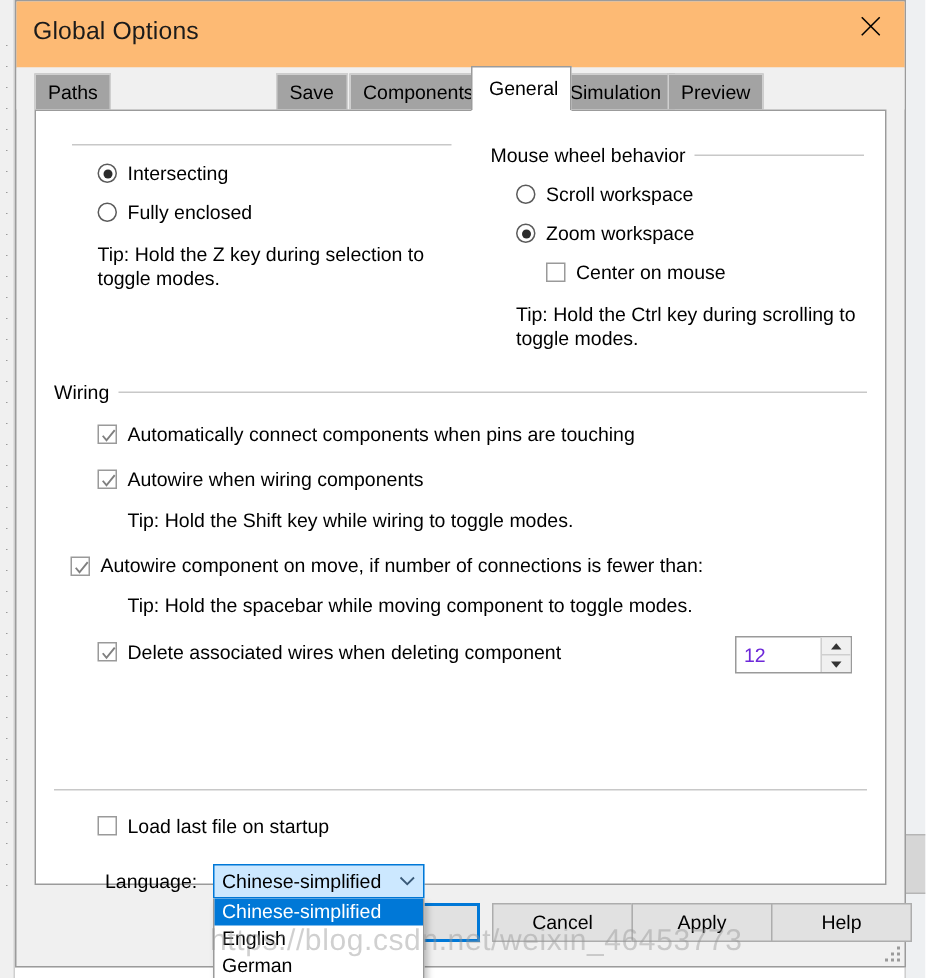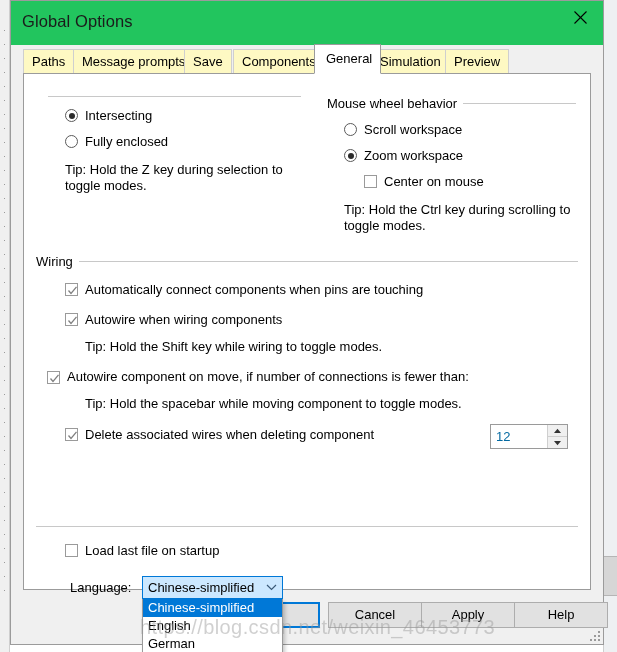--- a/index.html
+++ b/index.html
@@ -56,21 +56,21 @@
     background: #f0f0f0;
     border: 1px solid #9b9b9b;
     box-sizing: border-box;
     display: flex;
     flex-direction: column;
   }
 
   
   #titlebar {
     height: 44px;
-    background: #22c55e;
+    background: #fdba74;
     position: relative;
     flex: 0 0 auto;
   }
   #dialog-title {
     position: absolute;
     left: 11px;
     top: 11px;
     font-size: 16.5px;
     color: #1b1b1b;
     letter-spacing: .1px;
@@ -92,21 +92,21 @@
     padding-left: 12px;
     background: #f0f0f0;
     box-sizing: border-box;
   }
   .tab {
     position: absolute;
     bottom: 0;
     height: 24px;
     line-height: 24px;
     padding: 0 8px;
-    background: #fef9c3;
+    background: #a3a3a3;
     border: 1px solid #cfcfcf;
     border-bottom: none;
     box-sizing: border-box;
     font-size: 13px;
     color: #000;
     white-space: nowrap;
     cursor: default;
   }
   .tab.active {
     height: 30px;
@@ -192,21 +192,21 @@
     border: 1px solid #9a9a9a;
     background: #ffffff;
     box-sizing: border-box;
     display: flex;
   }
   #spin-value {
     flex: 1 1 auto;
     padding-left: 5px;
     line-height: 23px;
     font-size: 13px;
-    color: #0369a1;
+    color: #6d28d9;
   }
   #spin-arrows {
     width: 19px;
     border-left: 1px solid #cfcfcf;
     background: #f0f0f0;
     display: flex;
     flex-direction: column;
   }
   .spin-arrow {
     flex: 1 1 50%;
@@ -320,21 +320,20 @@
     <div id="close-button">
       <svg width="13" height="13" viewBox="0 0 13 13">
         <line x1="0.5" y1="0.5" x2="12.5" y2="12.5" stroke="#000" stroke-width="1.1"></line>
         <line x1="12.5" y1="0.5" x2="0.5" y2="12.5" stroke="#000" stroke-width="1.1"></line>
       </svg>
     </div>
   </div>
 
   <div id="tabstrip">
     <div class="tab" style="left:12px;"><span>Paths</span></div>
-    <div class="tab" style="left:62px;"><span>Message prompts</span></div>
     <div class="tab" style="left:173px;"><span>Save</span></div>
     <div class="tab" style="left:222px;"><span>Components</span></div>
     <div class="tab active" style="left:303px;padding-left:11px;"><span>General</span></div>
     <div class="tab" style="left:360px;"><span>Simulation</span></div>
     <div class="tab" style="left:434px;"><span>Preview</span></div>
   </div>
 
   <div id="content-panel">
 
     <div class="groupbox" style="left:24px; top:22px; width:253px;">

